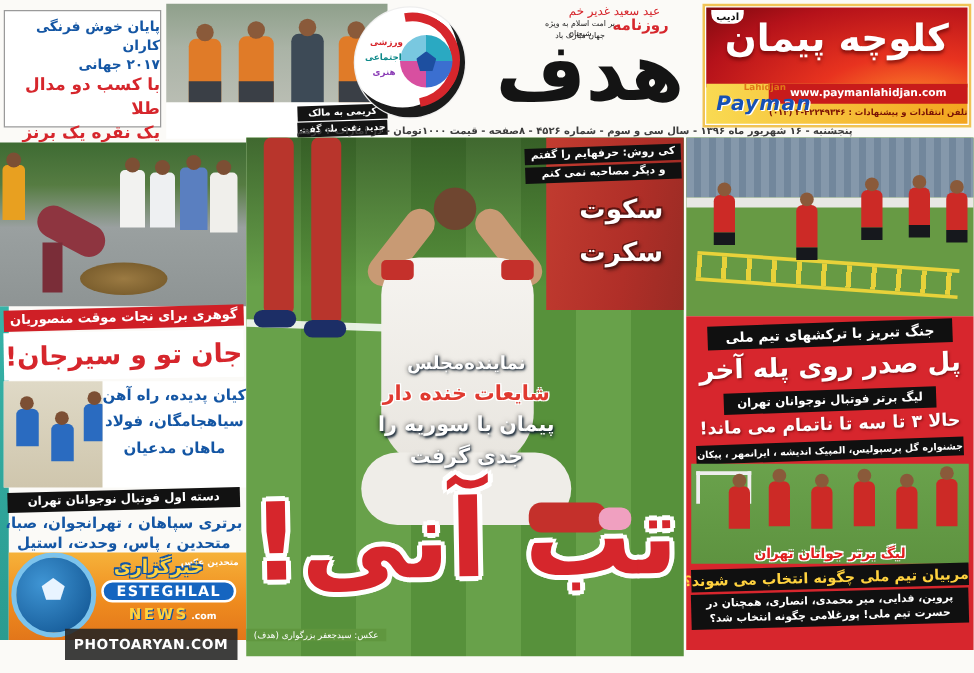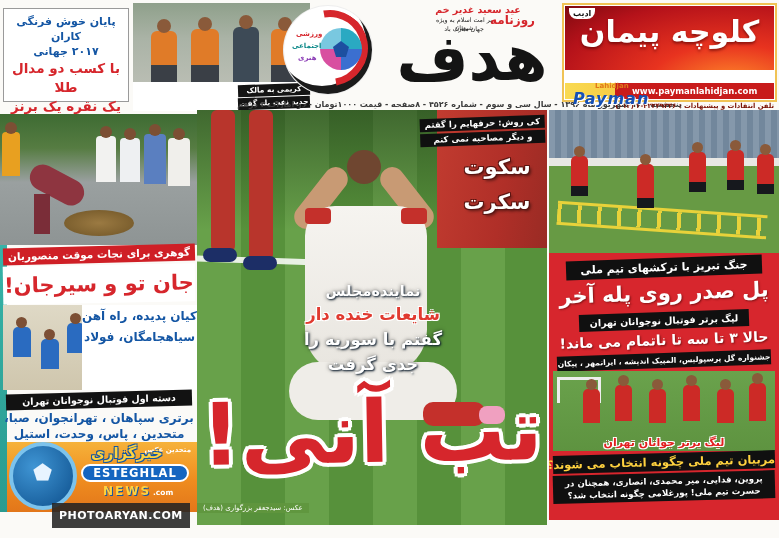--- a/index.html
+++ b/index.html
@@ -2,21 +2,21 @@
 <html lang="fa"><head>
 <meta charset="utf-8">
 <style>
   *{margin:0;padding:0;box-sizing:border-box}
   html,body{width:779px;height:538px}
   body{position:relative;background:#fbfaf7;font-family:"DejaVu Sans",sans-serif;overflow:hidden}
   .abs{position:absolute}
 
   
   .tl-box{left:3px;top:8px;width:126px;height:94px;background:#fff;border:1px solid #9a9a9a;
-          padding-top:5px;direction:rtl;text-align:center}
+          padding-top:5px;direction:rtl;text-align:right}
   .tl-blue{color:#1456a4;font-weight:bold;font-size:11px;line-height:15px}
   .tl-red{color:#d6262c;font-weight:bold;font-size:13.5px;line-height:19px}
 
   .oph{left:133px;top:3px;width:177px;height:79px;overflow:hidden;
        background:linear-gradient(180deg,#8fa08b 0%,#aab3a6 45%,#b9bdb3 100%)}
   .oph .fig{position:absolute;border-radius:6px 6px 0 0;background:#e07b28}
   .oph .head{position:absolute;border-radius:50%;background:#8a5a3a}
   .oph .pants{position:absolute;background:#3a3f46}
   .wiz-cap{left:133px;top:82px;width:177px;height:29px;background:#fff;display:flex;direction:rtl}
   .wiz-tags{width:72px;display:flex;flex-direction:column;gap:1px;justify-content:center}
@@ -31,37 +31,37 @@
           transform:rotate(35deg)}
   .ball{position:absolute;right:10px;top:22px;width:42px;height:42px;border-radius:50%;
         background:conic-gradient(#2aa9c2 0 25%,#3b6fd0 0 50%,#d84fa0 0 75%,#79c8e0 0 100%)}
   .ball::after{content:"";position:absolute;left:13px;top:13px;width:16px;height:16px;background:#1d4fa0;
         clip-path:polygon(50% 0,100% 38%,81% 100%,19% 100%,0 38%)}
   .lw{position:absolute;font-size:7px;font-weight:bold;direction:rtl}
   .lw1{color:#d6262c;left:12px;top:24px}
   .lw2{color:#0f8a8a;left:8px;top:36px}
   .lw3{color:#8a3bb5;left:14px;top:48px}
 
-  .eid1{left:428px;top:4px;width:100px;color:#d6262c;font-size:9.5px;font-weight:bold;direction:rtl;text-align:center}
+  .eid1{left:428px;top:4px;width:100px;color:#d6262c;font-size:9.5px;font-weight:normal;direction:rtl;text-align:right}
   .eid2{left:428px;top:16px;width:72px;color:#222;font-size:6.3px;direction:rtl;text-align:center;line-height:8px}
   .ruzname{left:490px;top:13px;color:#d6262c;font-size:12px;font-weight:bold;direction:rtl}
   .hadaf{left:386px;top:16px;width:172px;height:86px;color:#141414;font-size:62px;font-weight:bold;
          direction:rtl;text-align:center;line-height:84px;transform:scaleY(1.04)}
   .dateline{left:382px;top:100px;width:300px;color:#3c3c3c;font-size:8px;font-weight:bold;
             direction:rtl;text-align:center;white-space:nowrap}
 
   
   .ad{left:562px;top:3px;width:215px;height:99px;border:2px solid #f0c355;background:#fff}
   .ad-red{position:absolute;left:1px;top:1px;right:1px;height:64px;overflow:hidden;
           background:radial-gradient(ellipse at 80% 120%,#ff8a2a 0%,#e8331f 35%,#b5121a 75%,#7d090f 100%)}
   .ad-brand{position:absolute;left:0;right:0;top:8px;color:#fff;font-size:30px;font-weight:bold;
             direction:rtl;text-align:center;text-shadow:0 2px 3px rgba(80,0,0,.6);white-space:nowrap}
   .ad-badge{position:absolute;left:4px;top:2px;background:#fff;border-radius:0 0 8px 8px;color:#111;
             font-size:8px;font-weight:bold;padding:1px 4px;direction:rtl}
-  .ad-bottom{position:absolute;left:1px;right:1px;bottom:1px;height:16px;display:flex;
+  .ad-bottom{position:absolute;left:1px;right:1px;bottom:1px;height:32px;display:flex;
              background:linear-gradient(90deg,#f9da52,#f3a41f)}
   .ad-logo{width:44%;position:relative}
   .ad-logo .pay{position:absolute;left:8px;top:6px;color:#1650b4;font-size:16px;font-weight:bold;
                 font-style:italic;letter-spacing:1px;text-shadow:1px 1px 0 #fff}
   .ad-logo .lah{position:absolute;left:30px;top:-1px;color:#e07818;font-size:7px;font-weight:bold}
   .ad-bars{flex:1;display:flex;flex-direction:column}
   .ad-www{background:#c81b1b;color:#fff;font-size:8.5px;font-weight:bold;text-align:center;line-height:16px}
   .ad-tel{flex:1;color:#7a1205;font-size:6.8px;font-weight:bold;text-align:center;line-height:15px;direction:rtl;white-space:nowrap}
 
   
@@ -260,20 +260,21 @@
   <div class="pile"></div>
 </div>
 
 <div class="abs rescue-kicker">گوهری برای نجات موقت منصوریان</div>
 <div class="abs rescue-head">جان تو و سیرجان!</div>
 
 <div class="abs clubs">
   <div class="clubs-txt">
     <div>کیان پدیده، راه آهن</div>
     <div>سیاهجامگان، فولاد</div>
+    <div>ماهان مدعیان</div>
   </div>
   <div class="clubs-photo">
     <div class="bp" style="left:10px;top:22px"></div>
     <div class="bh" style="left:13px;top:12px"></div>
     <div class="bp" style="left:38px;top:34px"></div>
     <div class="bh" style="left:41px;top:24px"></div>
     <div class="bp" style="left:64px;top:18px"></div>
     <div class="bh" style="left:67px;top:8px"></div>
   </div>
 </div>
@@ -318,21 +319,21 @@
     <div>کی روش: حرفهایم را گفتم</div>
     <div>و دیگر مصاحبه نمی کنم</div>
   </div>
   <div class="silence">
     <div>سکوت</div>
     <div>سکرت</div>
   </div>
   <div class="mp-block">
     <div class="w1">نماینده‌مجلس</div>
     <div class="r1">شایعات خنده دار</div>
-    <div class="w2">گفتم با سوریه را</div>
+    <div class="w2">پیمان با سوریه را</div>
     <div class="w2">جدی گرفت</div>
   </div>
   <div class="big-head">تب آنی!</div>
   <div class="credit">عکس: سیدجعفر بزرگواری (هدف)</div>
 </div>
 
 <div class="abs rt-photo">
   <div class="seats"></div>
   <div class="wall"></div>
   <div class="ladder"></div>

